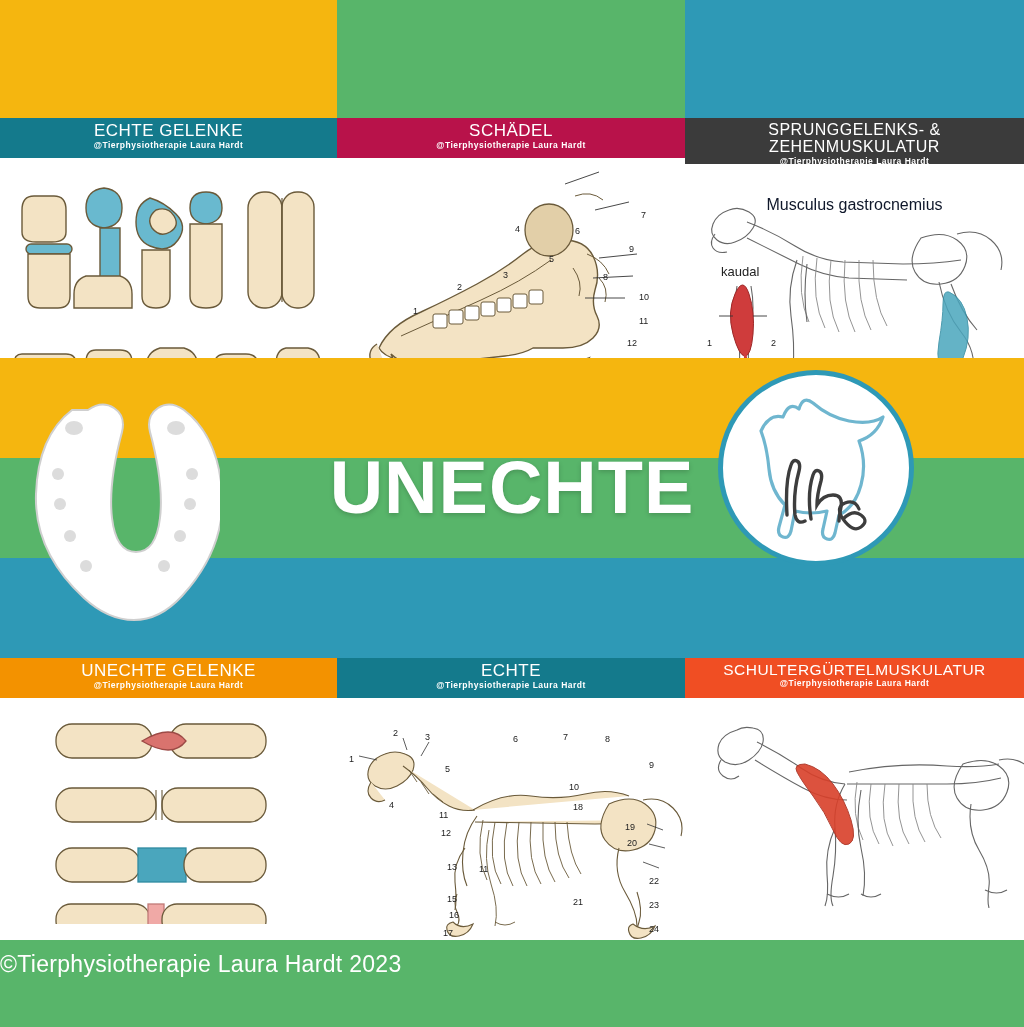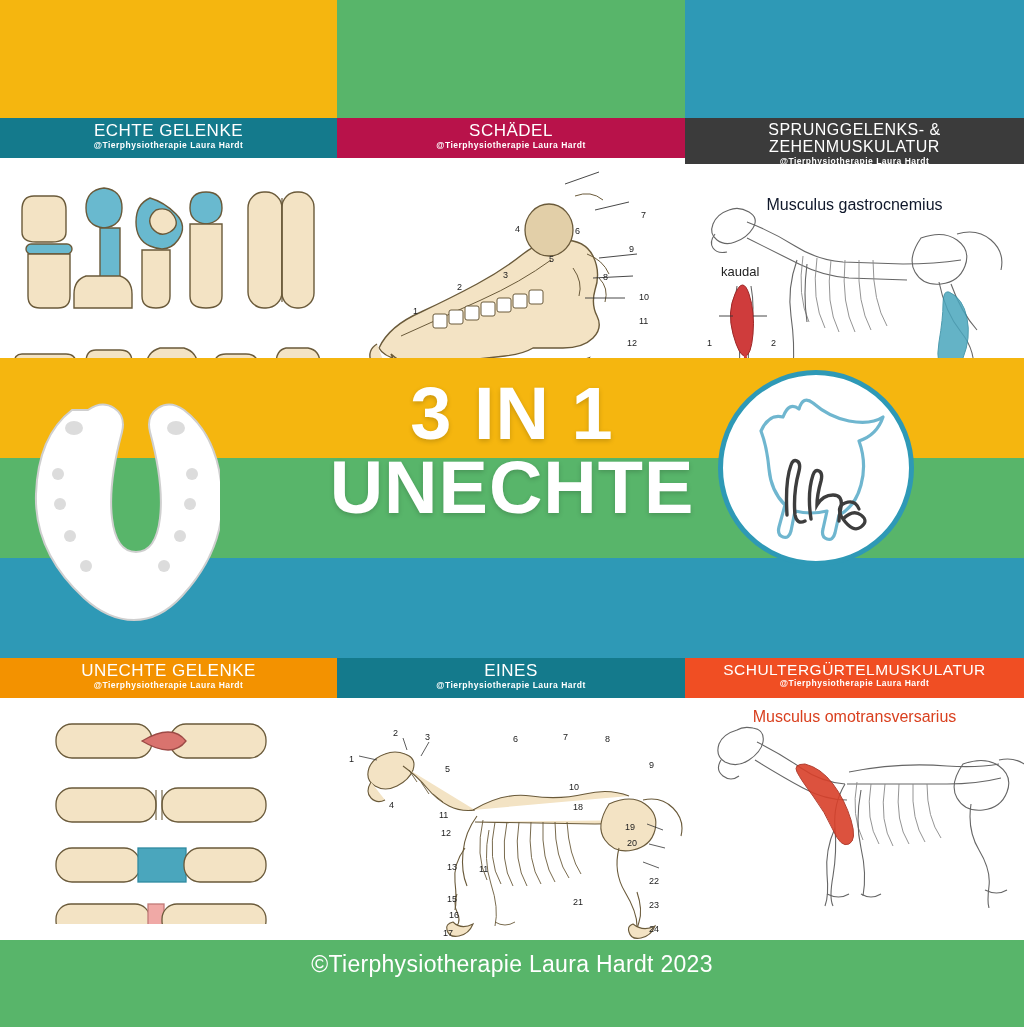--- a/index.html
+++ b/index.html
@@ -79,21 +79,21 @@
     border: 5px solid #2e99b6;
     display: flex; align-items: center; justify-content: center;
   }
 
   
   .horseshoe { position: absolute; }
 
   
   .footer {
     position: absolute; left: 0; width: 1024px;
-    text-align: center; color: #ffffff;
+    text-align: left; color: #ffffff;
     font-size: 23px; letter-spacing: .3px;
   }
 
   
   .lbl { position: absolute; font-size: 9px; color: #222; }
   .lbl-t { position: absolute; font-size: 13px; color: #222; }
   .muscle-name { position: absolute; width: 100%; text-align: center; font-size: 16px; }
   svg { display: block; }
 </style>
 </head>
@@ -316,21 +316,21 @@
           <rect x="56" y="206" width="94" height="32" rx="15"></rect>
           <rect x="148" y="206" width="16" height="32" fill="#f0a9a6" stroke="#c07a77"></rect>
           <rect x="162" y="206" width="104" height="32" rx="15"></rect>
         </g>
       </svg>
     </div>
   </div>
 
   <div class="panel" style="left:337px; top:658px; width:348px; height:282px;">
     <div class="panel-title" style="background:#147a8c; height:40px;">
-      <span class="main">EINES</span>
+      <span class="main">ECHTE</span>
       <span class="credit">@Tierphysiotherapie Laura Hardt</span>
     </div>
     <div class="panel-body" style="height:242px;">
       <svg width="348" height="242" viewBox="0 0 348 242">
         <g fill="#f3e3c4" stroke="#6a5a3a" stroke-width="1.1">
 
           <path d="M48 56 q-12 4 -16 14 q-4 12 6 18 q10 6 22 0 q12 -6 16 -16 q4 -12 -8 -16 q-10 -4 -20 0z"></path>
           <path d="M34 84 q-6 10 0 16 q6 6 14 2"></path>
 
           <path d="M66 68 q14 10 24 22 q10 12 22 18 q12 6 26 4"></path>
@@ -406,21 +406,20 @@
       <div class="lbl" style="left:312px; top:226px;">24</div>
     </div>
   </div>
 
   <div class="panel" style="left:685px; top:658px; width:339px; height:336px;">
     <div class="panel-title" style="background:#f04e23; height:40px;">
       <span class="main" style="font-size:15.5px;">SCHULTERGÜRTELMUSKULATUR</span>
       <span class="credit">@Tierphysiotherapie Laura Hardt</span>
     </div>
     <div class="panel-body" style="height:242px;">
-      <div class="muscle-name" style="top:10px; color:#d9401f;">Musculus omotransversarius</div>
       <svg width="339" height="210" viewBox="0 0 339 210">
         <g fill="none" stroke="#666" stroke-width="1.1">
 
           <path d="M52 32 q-14 4 -18 14 q-4 12 6 18 q12 6 24 -2 q12 -8 14 -18 q2 -12 -10 -14 q-10 -2 -16 2z"></path>
           <path d="M36 62 q-6 10 2 16 q8 6 16 0"></path>
 
           <path d="M72 44 q24 12 44 26 q20 14 44 16"></path>
           <path d="M70 62 q26 16 48 28 q22 12 44 12"></path>
 
           <path d="M162 86 l100 0 q30 0 54 -6"></path>
@@ -481,21 +480,20 @@
 
       <path d="M30 48 q8 -18 22 -14 q6 -16 16 -8 q4 -14 14 -6 q16 14 36 18 q22 4 34 -4 q-6 18 -24 24 q8 22 2 44 q-6 22 -22 30 l-4 18 q-2 8 -8 6 q-6 -2 -4 -10 l4 -18 q-16 4 -32 0 l-4 20 q-2 8 -8 6 q-6 -2 -4 -10 l6 -22 q-14 -14 -16 -36 q-2 -22 -8 -38z" fill="none" stroke="#6fb6cf" stroke-width="3.2" stroke-linejoin="round"></path>
 
       <path d="M56 132 q-2 -34 4 -50 q2 -6 6 -4 q4 2 2 10 q-6 22 -4 44 q2 10 10 6" fill="none" stroke="#3d3d3d" stroke-width="3.4" stroke-linecap="round"></path>
       <path d="M80 136 q-4 -26 2 -44 q2 -6 6 -4 q4 2 2 10 q-4 14 -4 24 q6 -10 16 -10 q10 0 8 12 q-2 10 -2 14" fill="none" stroke="#3d3d3d" stroke-width="3.4" stroke-linecap="round"></path>
 
       <path d="M112 136 q10 -10 18 -4 q8 6 0 12 q-8 6 -18 -8 q-8 -12 2 -16 q10 -4 14 6" fill="none" stroke="#3d3d3d" stroke-width="3.2" stroke-linecap="round"></path>
     </svg>
   </div>
 
-  <div class="overlay-text ov-line1" style="top:378px;">3 IN 1</div>
   <div class="overlay-text ov-line2" style="top:452px;">UNECHTE</div>
 
   <div style="position:absolute; left:0; top:940px; width:1024px; height:87px; background:#58b56a;"></div>
   <div class="footer" style="top:951px;">
     <span>©</span><span>Tierphysiotherapie Laura Hardt 2023</span>
   </div>
 
 </div>
 
 </body></html>

